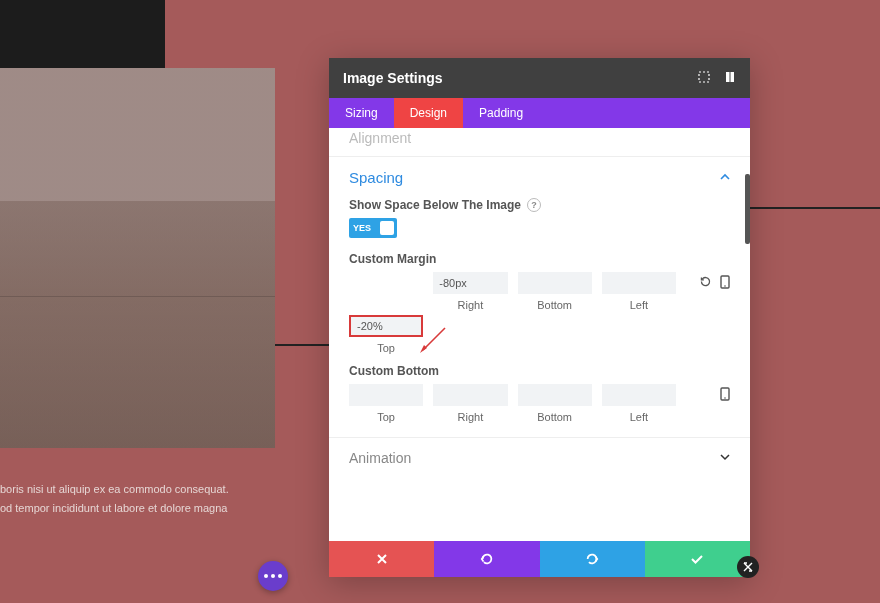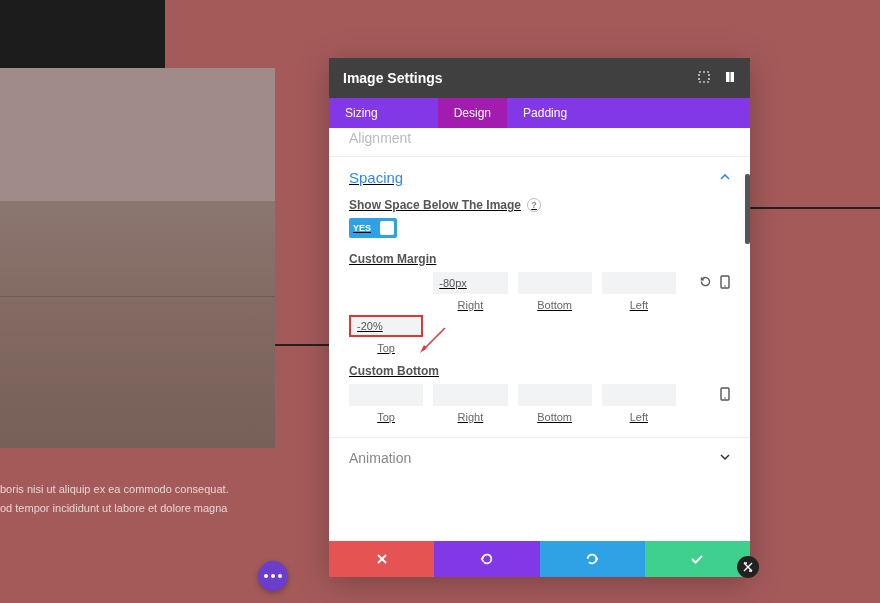--- a/index.html
+++ b/index.html
@@ -128,21 +128,21 @@
     height: 30px;
   }
   .tabs .tab {
     padding: 0 16px;
     display: flex;
     align-items: center;
     color: #fff;
     font-size: 12px;
     cursor: pointer;
   }
-  .tabs .tab.active { background: #a21caf; margin-left: 44px; }
+  .tabs .tab.active { background: #ef4444; }
 
   .panel-body {
     flex: 1;
     overflow: hidden;
     background: #fff;
     position: relative;
     padding-bottom: 0;
   }
 
   .accordion-row {
@@ -161,21 +161,20 @@
     color: #bbb;
   }
   .accordion-row .chev {
     font-size: 11px;
     color: #555;
   }
 
   .section-open {
     padding: 12px 20px 4px;
     border-bottom: 1px solid #eee;
-    text-decoration: underline;
   }
   .section-open .title-row {
     display: flex;
     justify-content: space-between;
     align-items: center;
     margin-bottom: 12px;
   }
   .section-open .title-row .sname {
     font-size: 15px;
     color: #2f8be0;

